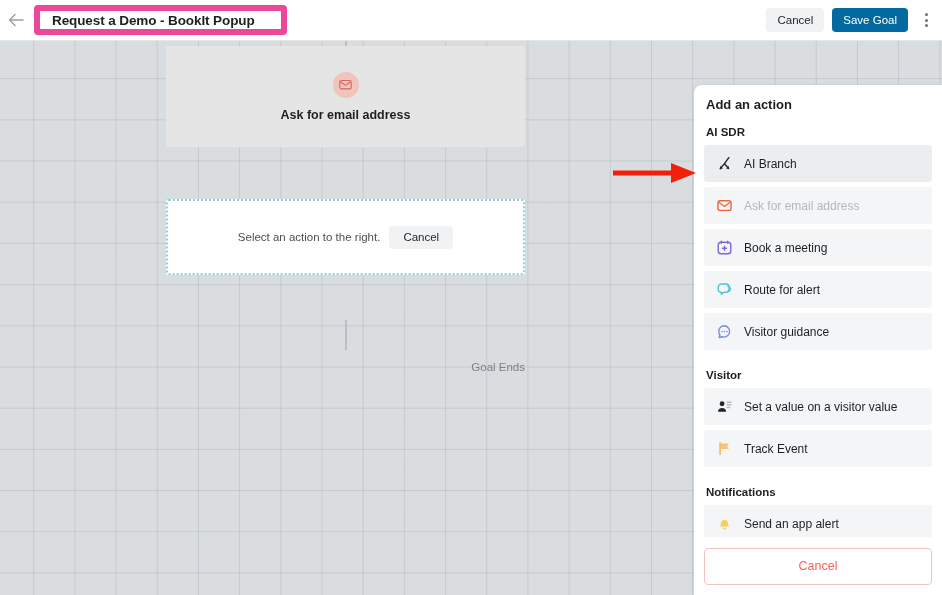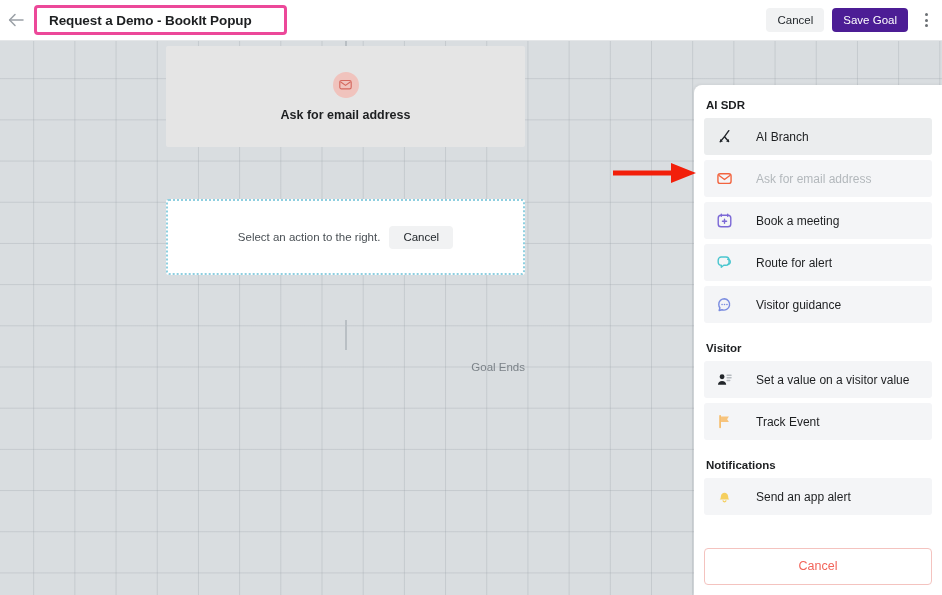--- a/index.html
+++ b/index.html
@@ -39,21 +39,21 @@
     justify-content: center;
     color: #9aa0a6;
     cursor: pointer;
     flex: 0 0 auto;
   }
 
   #title-box {
     margin-left: 2px;
     width: 253px;
     height: 30px;
-    border: 3px solid #ec4899;
+    border: 6px solid #ec4899;
     border-radius: 4px;
     background: #fff;
     display: flex;
     align-items: center;
     padding: 8px 12px;
     flex: 0 0 auto;
     cursor: text;
   }
   #title-text {
     font-size: 13.5px;
@@ -82,21 +82,21 @@
     border: none;
     font-family: "Liberation Sans", sans-serif;
     cursor: pointer;
     white-space: nowrap;
   }
   #cancel-top {
     background: #f1f2f3;
     color: #23282c;
   }
   #save-goal {
-    background: #4c1d95;
+    background: #0369a1;
     color: #ffffff;
     cursor: default;
   }
 
   #kebab {
     width: 20px;
     height: 26px;
     display: flex;
     flex-direction: column;
     align-items: center;
@@ -254,21 +254,21 @@
     padding: 14px 2px 7px 2px;
   }
 
   .action-item {
     height: 37px;
     background: #f4f5f7;
     border-radius: 3px;
     display: flex;
     align-items: center;
     padding: 0 12px;
-    gap: 24px;
+    gap: 12px;
     margin-bottom: 5px;
     cursor: pointer;
   }
   .action-item.hovered { background: #ebedee; }
   .action-item.disabled { cursor: default; }
 
   .ai-icon {
     width: 16px; height: 16px;
     flex: 0 0 auto;
     display: flex;
@@ -367,20 +367,21 @@
 
     <svg id="red-arrow" viewBox="0 0 84 24">
       <path d="M0 9.5 H58 V2 L83 12 L58 22 V14.5 H0 Z" fill="#f21f0a"></path>
     </svg>
   </div>
 
   <div id="panel">
 
     <div id="panel-scroll">
 
+      <div id="panel-title">Add an action</div>
 
       <div class="section-label">AI SDR</div>
 
       <div class="action-item hovered">
         <span class="ai-icon">
           <svg width="15" height="15" viewBox="0 0 16 16" fill="none">
             <path d="M12.6 1.8 L8 8.2 L3.4 13.6" stroke="#22262a" stroke-width="1.5" stroke-linecap="round"></path>
             <path d="M8 8.2 L12.4 13.4" stroke="#22262a" stroke-width="1.5" stroke-linecap="round"></path>
             <path d="M3.4 13.9 L3.2 10.6 L6.4 13.4 Z" fill="#22262a"></path>
             <path d="M12.6 13.9 L12.8 10.6 L9.6 13.4 Z" fill="#22262a"></path>

